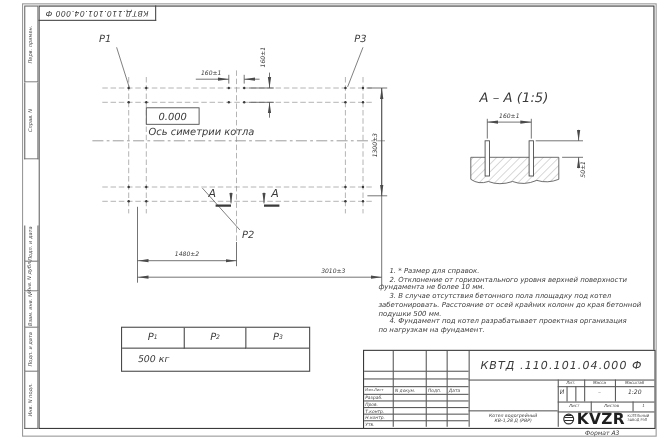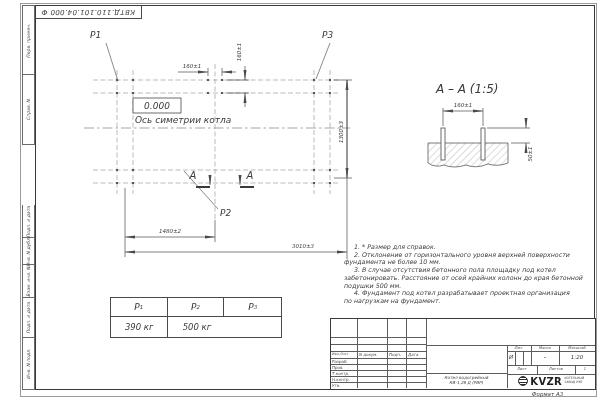--- a/index.html
+++ b/index.html
@@ -38,21 +38,21 @@
   .tb-txt { position:absolute; font-size:4px; color:#4a4a4a; white-space:nowrap; }
   .tb-doc { position:absolute; left:95px; top:0; width:169px; height:26px; display:flex; align-items:center; justify-content:center;
             font-size:10px; letter-spacing:1px; white-space:nowrap; }
   .tb-title { position:absolute; left:96px; top:27px; width:79px; text-align:center; font-size:7.2px; line-height:8.6px; }
   .tb-product { position:absolute; left:96px; top:55.5px; width:79px; text-align:center; font-size:4.2px; line-height:5.4px; }
   .tb-mini { position:absolute; font-size:3.7px; color:#4a4a4a; text-align:center; }
   .tb-val { position:absolute; font-size:5.5px; text-align:center; }
   .logo { position:absolute; left:176px; top:55px; width:88px; height:14px; display:flex; align-items:center; justify-content:center; gap:2.5px; font-style:normal; }
   .logo-icon { width:10px; height:10px; border-radius:50%; border:0.6px solid #2c2c2c;
                background:repeating-linear-gradient(#2c2c2c 0 1px, #fff 1px 2.4px); }
-  .logo-word { font-size:10px; font-weight:700; letter-spacing:0.3px; color:#1f1f1f; }
+  .logo-word { font-size:14px; font-weight:700; letter-spacing:0.3px; color:#1f1f1f; }
   .logo-sub { font-size:3px; line-height:3.6px; color:#3f3f3f; }
   .format { left:500px; top:390.5px; width:95px; text-align:center; font-size:5.5px; }
   svg text { font-family:"DejaVu Sans", sans-serif; font-style:italic; fill:#3a3a3a; }
 </style>
 </head>
 <body>
 
 <div class="sheet">
 
   <div class="abs trim-border"></div>
@@ -235,21 +235,20 @@
       <div class="lt-cell">
           <span>P</span>
           <sub>2</sub>
         </div>
       <div class="lt-cell">
           <span>P</span>
           <sub>3</sub>
         </div>
     </div>
     <div class="lt-row">
-      <div class="lt-cell val">390 кг</div>
       <div class="lt-cell val">500 кг</div>
     </div>
   </div>
 
   <div class="abs tblock">
 
     <div>
       <div class="vl" style="left:95px;top:0;height:69px"></div>
       <div class="vl" style="left:26px;top:0;height:69px"></div>
       <div class="vl" style="left:56px;top:0;height:69px"></div>
@@ -267,20 +266,21 @@
       <div class="tb-txt" style="left:58px;top:33px">Подп.</div>
       <div class="tb-txt" style="left:77px;top:33px">Дата</div>
       <div class="tb-txt" style="left:1px;top:40px">Разраб.</div>
       <div class="tb-txt" style="left:1px;top:46px">Пров.</div>
       <div class="tb-txt" style="left:1px;top:52px">Т.контр.</div>
       <div class="tb-txt" style="left:1px;top:58px">Н.контр.</div>
       <div class="tb-txt" style="left:1px;top:64px">Утв.</div>
     </div>
 
     <div class="hl" style="left:95px;top:26px;width:169px"></div>
+    <div class="tb-doc">КВТД .110.101.04.000  Ф</div>
 
     <div class="vl" style="left:176px;top:26px;height:43px"></div>
     <div class="hl" style="left:95px;top:54px;width:81px"></div>
     <div class="tb-product">
       <div>Котел водогрейный</div>
       <div>КВ-1,28 Д (РВР)</div>
     </div>
 
     <div class="hl" style="left:176px;top:32px;width:88px"></div>
     <div class="hl" style="left:176px;top:46px;width:88px"></div>

